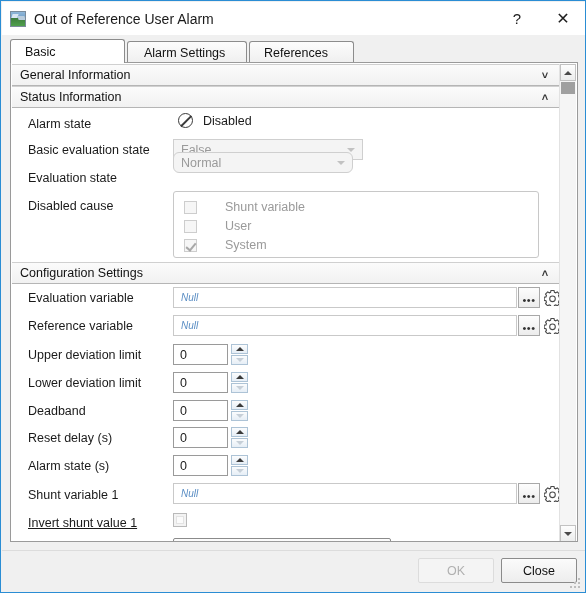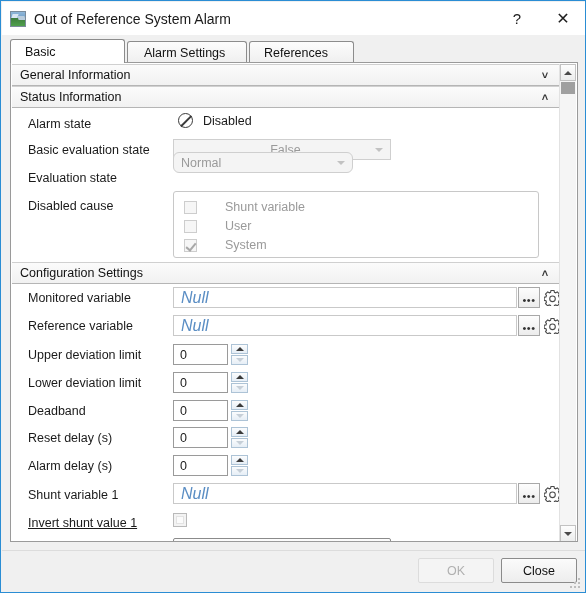--- a/index.html
+++ b/index.html
@@ -266,21 +266,21 @@
   .txt {
     position: absolute;
     box-sizing: border-box;
     height: 21px;
     border: 1px solid #c9c9c9;
     background: #ffffff;
     display: flex;
     align-items: center;
   }
   .txt .ph {
-    font-size: 16px;
+    font-size: 10px;
     color: #5b8ec4;
     font-style: italic;
     margin-left: 7px;
   }
   .browse-btn {
     position: absolute;
     width: 22px; height: 21px;
     box-sizing: border-box;
     border: 1px solid #a8a8a8;
     background: linear-gradient(#fdfdfd, #ececec);
@@ -464,21 +464,21 @@
     background: #bdbdbd;
   }
 </style>
 </head>
 <body>
 
 <div class="window">
 
   <div class="titlebar">
     <div class="title-icon"></div>
-    <div class="title-text">Out of Reference System Alarm</div>
+    <div class="title-text">Out of Reference User Alarm</div>
     <div class="title-buttons">
       <div class="tb-btn">?</div>
       <div class="tb-btn close">✕</div>
     </div>
   </div>
 
   <div class="tabstrip">
     <div class="tab tab-basic selected">
       <span>Basic</span>
     </div>
@@ -503,21 +503,21 @@
         <div class="chev">˄</div>
       </div>
 
       <div class="row-label" style="top:54px;">Alarm state</div>
       <div class="alarm-state-val" style="left:167px; top:50px;">
         <div class="no-icon"></div>
         <div class="alarm-state-text">Disabled</div>
       </div>
 
       <div class="row-label" style="top:80px;">Basic evaluation state</div>
-      <div class="combo-disabled" style="left:162px; top:76px; width:218px;justify-content:center;">
+      <div class="combo-disabled" style="left:162px; top:76px; width:190px;">
         <div class="cd-text">False</div>
         <div class="cd-arrow"></div>
       </div>
 
       <div class="row-label" style="top:108px;">Evaluation state</div>
       <div class="combo-disabled" style="left:162px; top:89px; width:180px;border-radius:6px;">
         <div class="cd-text">Normal</div>
         <div class="cd-arrow"></div>
       </div>
 
@@ -535,21 +535,21 @@
           <div class="cb checked"></div>
           <div class="cause-label">System</div>
         </div>
       </div>
 
       <div class="section-header" style="top:199px;">
         <div class="sh-label">Configuration Settings</div>
         <div class="chev">˄</div>
       </div>
 
-      <div class="row-label" style="top:228px;">Monitored variable</div>
+      <div class="row-label" style="top:228px;">Evaluation variable</div>
       <div class="txt" style="left:162px; top:224px; width:344px;">
         <div class="ph">Null</div>
       </div>
       <div class="browse-btn" style="left:507px; top:224px;">•••</div>
       <div class="gear-btn" style="left:531px; top:224px;">
         <svg width="17" height="17" viewBox="0 0 20 20" aria-hidden="true">
           <path d="M8.2 1.8h3.6l.5 2.1 1.5.6 1.9-1.1 2.5 2.5-1.1 1.9.6 1.5 2.1.5v3.6l-2.1.5-.6 1.5 1.1 1.9-2.5 2.5-1.9-1.1-1.5.6-.5 2.1H8.2l-.5-2.1-1.5-.6-1.9 1.1-2.5-2.5 1.1-1.9-.6-1.5L.2 13.4V9.8l2.1-.5.6-1.5-1.1-1.9L4.3 3.4l1.9 1.1 1.5-.6z" fill="none" stroke="#4a4a4a" stroke-width="1.3"></path>
           <circle cx="10" cy="11.6" r="3.3" fill="none" stroke="#4a4a4a" stroke-width="1.3"></circle>
         </svg>
       </div>
@@ -611,21 +611,21 @@
       </div>
       <div class="spin" style="left:220px; top:364px;">
         <div class="up">
             <span class="tri-up"></span>
           </div>
         <div class="dn">
             <span class="tri-dn"></span>
           </div>
       </div>
 
-      <div class="row-label" style="top:396px;">Alarm delay (s)</div>
+      <div class="row-label" style="top:396px;">Alarm state (s)</div>
       <div class="num" style="left:162px; top:392px;">
         <div class="nv">0</div>
       </div>
       <div class="spin" style="left:220px; top:392px;">
         <div class="up">
             <span class="tri-up"></span>
           </div>
         <div class="dn">
             <span class="tri-dn"></span>
           </div>

